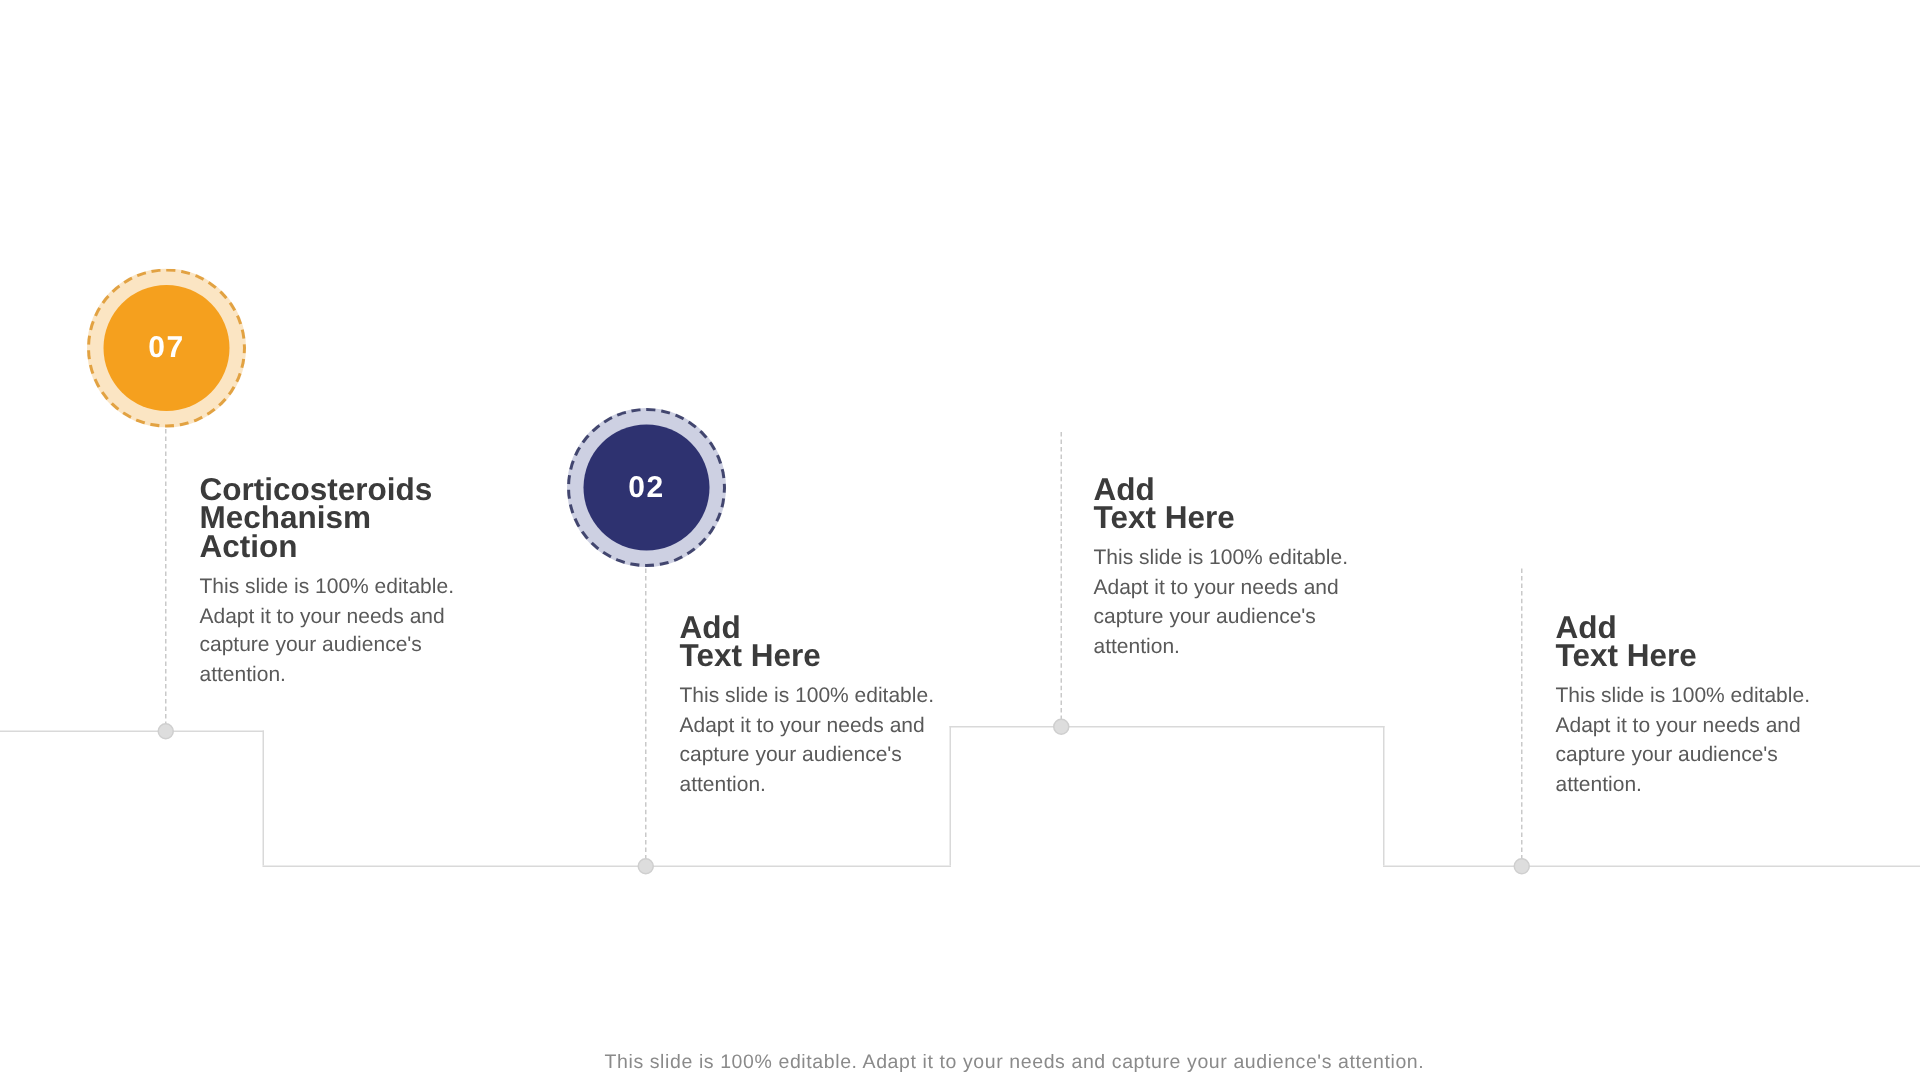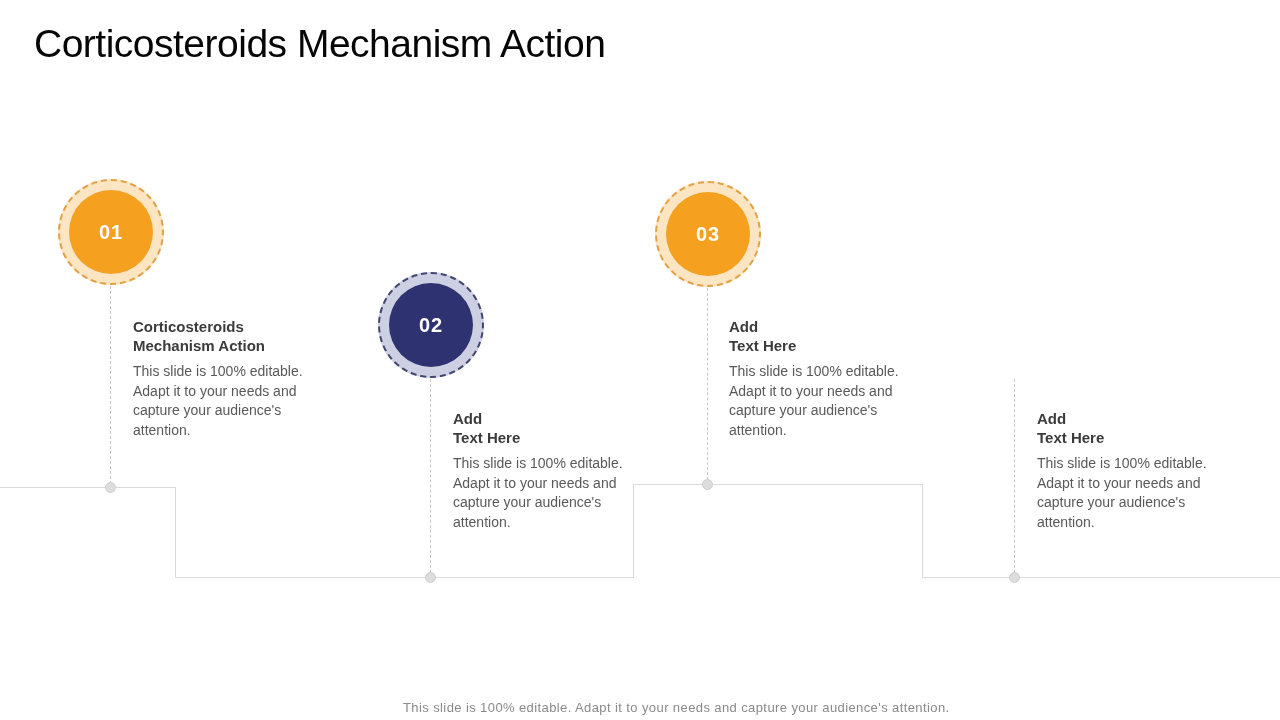--- a/index.html
+++ b/index.html
@@ -33,51 +33,50 @@
   .num { color:#ffffff; font-size:20px; font-weight:bold; letter-spacing:1px; }
   
   .connector { position:absolute; width:0; border-left:1px dashed #c9c9c9; }
   .marker {
     position:absolute; width:9px; height:9px; border-radius:50%;
     background:#dddddd; border:1px solid #cfcfcf;
   }
   
   .textblock { position:absolute; width:178px; }
   .heading {
-    font-size:15px; font-weight:bold; color:#3b3b3b;
+    font-size:21px; font-weight:bold; color:#3b3b3b;
     line-height:19px; margin:0 0 7px 0;
   }
   .bodytext {
     font-size:14px; font-weight:400; color:#595959;
     line-height:19.5px; margin:0;
   }
   .footer {
     position:absolute; left:403px; top:700px;
     font-size:13px; color:#8a8a8a; letter-spacing:0.4px; white-space:nowrap;
   }
 </style>
 </head>
 <body>
 
 <div class="slide">
 
-  <div class="title">Corticosteroids Mechanism Action</div>
 
   <div class="hline" style="left:0;   top:487px; width:176px;"></div>
   <div class="vline" style="left:175px; top:487px; height:90px;"></div>
   <div class="hline" style="left:175px; top:577px; width:459px;"></div>
   <div class="vline" style="left:633px; top:484px; height:93px;"></div>
   <div class="hline" style="left:633px; top:484px; width:290px;"></div>
   <div class="vline" style="left:922px; top:484px; height:93px;"></div>
   <div class="hline" style="left:922px; top:577px; width:358px;"></div>
 
   <div class="connector" style="left:110px; top:286px; height:198px;"></div>
   <div class="halo orange" style="left:58px; top:179px;">
     <div class="inner orange">
-      <span class="num">01</span>
+      <span class="num">07</span>
     </div>
   </div>
   <div class="marker" style="left:105px; top:482px;"></div>
   <div class="textblock" style="left:133px; top:317px;">
     <h3 class="heading"><span>Corticosteroids</span><br><span>Mechanism Action</span></h3>
     <p class="bodytext">This slide is 100% editable. Adapt it to your needs and capture your audience's attention.</p>
   </div>
 
   <div class="connector" style="left:430px; top:379px; height:194px;"></div>
   <div class="halo navy" style="left:378px; top:272px;">
@@ -85,25 +84,20 @@
       <span class="num">02</span>
     </div>
   </div>
   <div class="marker" style="left:425px; top:572px;"></div>
   <div class="textblock" style="left:453px; top:409px;">
     <h3 class="heading"><span>Add</span><br><span>Text Here</span></h3>
     <p class="bodytext">This slide is 100% editable. Adapt it to your needs and capture your audience's attention.</p>
   </div>
 
   <div class="connector" style="left:707px; top:288px; height:192px;"></div>
-  <div class="halo orange" style="left:655px; top:181px;">
-    <div class="inner orange">
-      <span class="num">03</span>
-    </div>
-  </div>
   <div class="marker" style="left:702px; top:479px;"></div>
   <div class="textblock" style="left:729px; top:317px;">
     <h3 class="heading"><span>Add</span><br><span>Text Here</span></h3>
     <p class="bodytext">This slide is 100% editable. Adapt it to your needs and capture your audience's attention.</p>
   </div>
 
   <div class="connector" style="left:1014px; top:379px; height:194px;"></div>
   <div class="marker" style="left:1009px; top:572px;"></div>
   <div class="textblock" style="left:1037px; top:409px;">
     <h3 class="heading"><span>Add</span><br><span>Text Here</span></h3>

